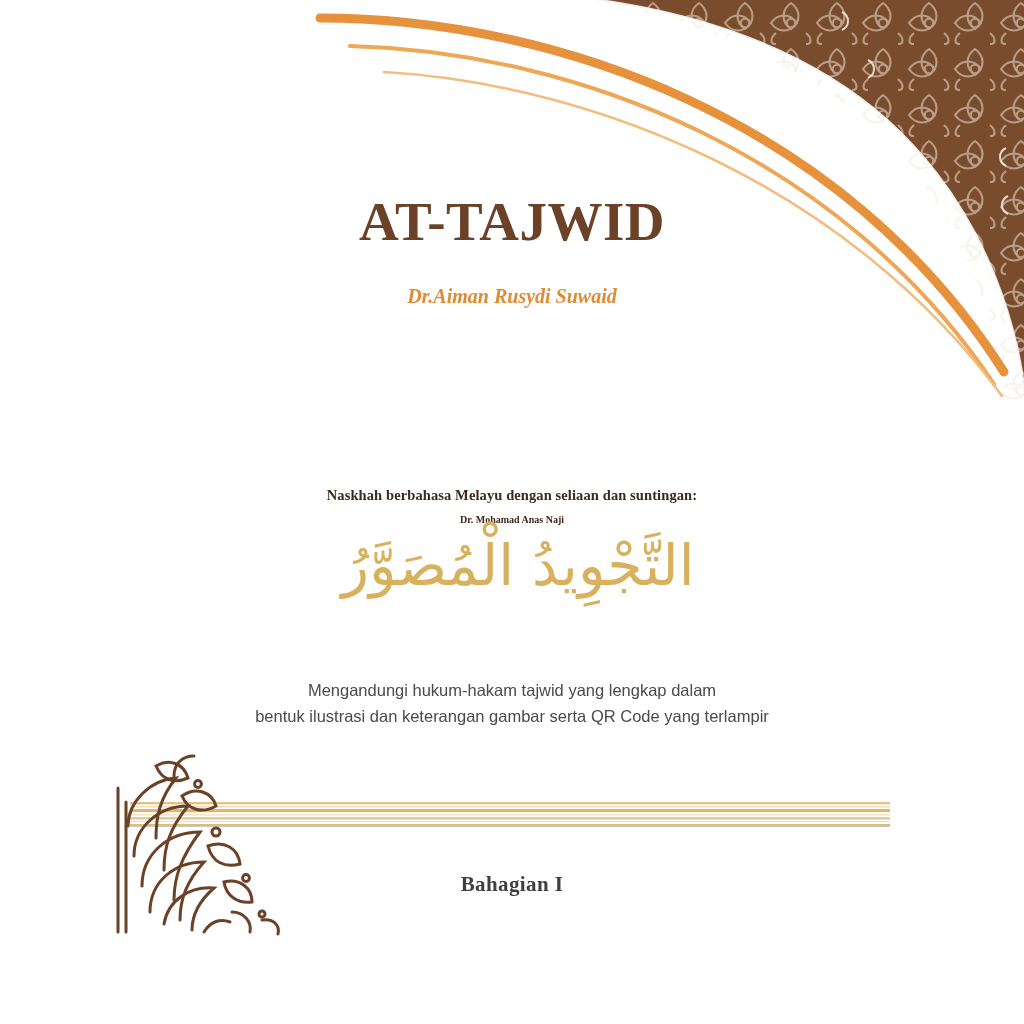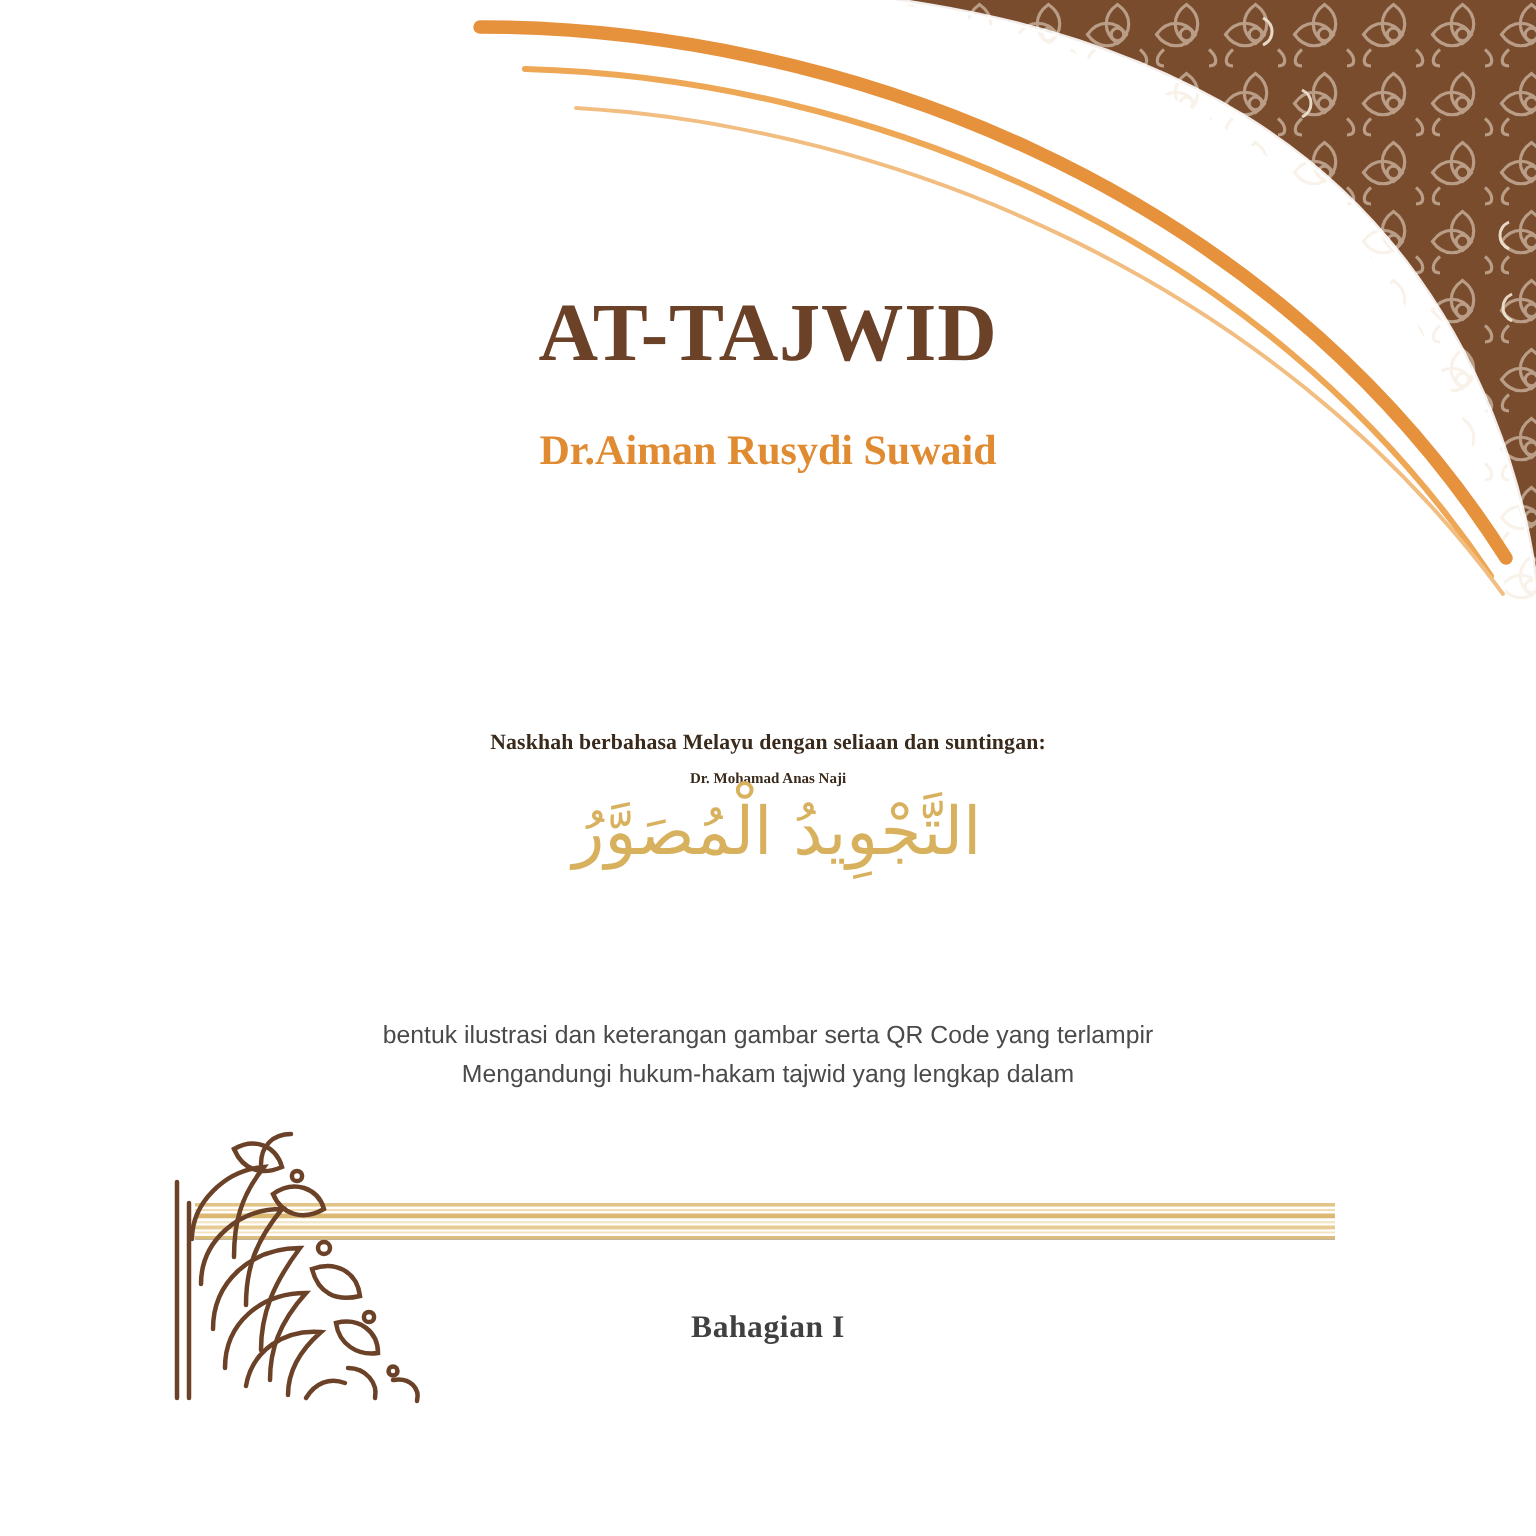--- a/index.html
+++ b/index.html
@@ -57,22 +57,23 @@
     line-height: 1.18;
     margin: 0;
   }
   .main-title .line2 {
     display: block;
   }
   .author {
     margin-top: 30px;
     color: #e08b31;
     font-family: "Liberation Serif", serif;
-    font-weight: bold;
-    font-size: 28px;
+    font-style: italic;
+    font-weight: bold;
+    font-size: 20px;
   }
 
   .editor-block {
     position: absolute;
     left: 0;
     right: 0;
     top: 455px;
     text-align: center;
     color: #3a2a1c;
   }
@@ -91,21 +92,21 @@
   }
 
   .arabic-title {
     position: absolute;
     left: 0;
     right: 0;
     top: 520px;
     text-align: center;
     color: #d8b15e;
     font-family: "DejaVu Sans", sans-serif;
-    font-size: 44px;
+    font-size: 57px;
     direction: rtl;
     line-height: 1.6;
     letter-spacing: -1px;
     margin-left: 12px;
   }
 
   .subtitle {
     position: absolute;
     left: 0;
     right: 0;
@@ -193,22 +194,22 @@
   </div>
 
   <div class="editor-block">
     <div class="editor-line1">Naskhah berbahasa Melayu dengan seliaan dan suntingan:</div>
     <div class="editor-line2">Dr. Mohamad Anas Naji</div>
   </div>
 
   <div class="arabic-title">التَّجْوِيدُ الْمُصَوَّرُ</div>
 
   <div class="subtitle">
+    <div>Mengandungi hukum-hakam tajwid yang lengkap dalam</div>
     <div>bentuk ilustrasi dan keterangan gambar serta QR Code yang terlampir</div>
-    <div>Mengandungi hukum-hakam tajwid yang lengkap dalam</div>
   </div>
 
   <svg class="rule" viewBox="0 0 760 30" preserveAspectRatio="none" aria-hidden="true">
     <rect x="0" y="2" width="760" height="2.4" fill="#e3c488"></rect>
     <rect x="0" y="6" width="760" height="1.4" fill="#f0dcb2"></rect>
     <rect x="0" y="9" width="760" height="3.2" fill="#dcb973"></rect>
     <rect x="0" y="14" width="760" height="1.6" fill="#f4e6c8"></rect>
     <rect x="0" y="17" width="760" height="2.6" fill="#e6cb94"></rect>
     <rect x="0" y="21" width="760" height="1.2" fill="#f3e2bd"></rect>
     <rect x="0" y="24" width="760" height="2.2" fill="#decp"></rect>

